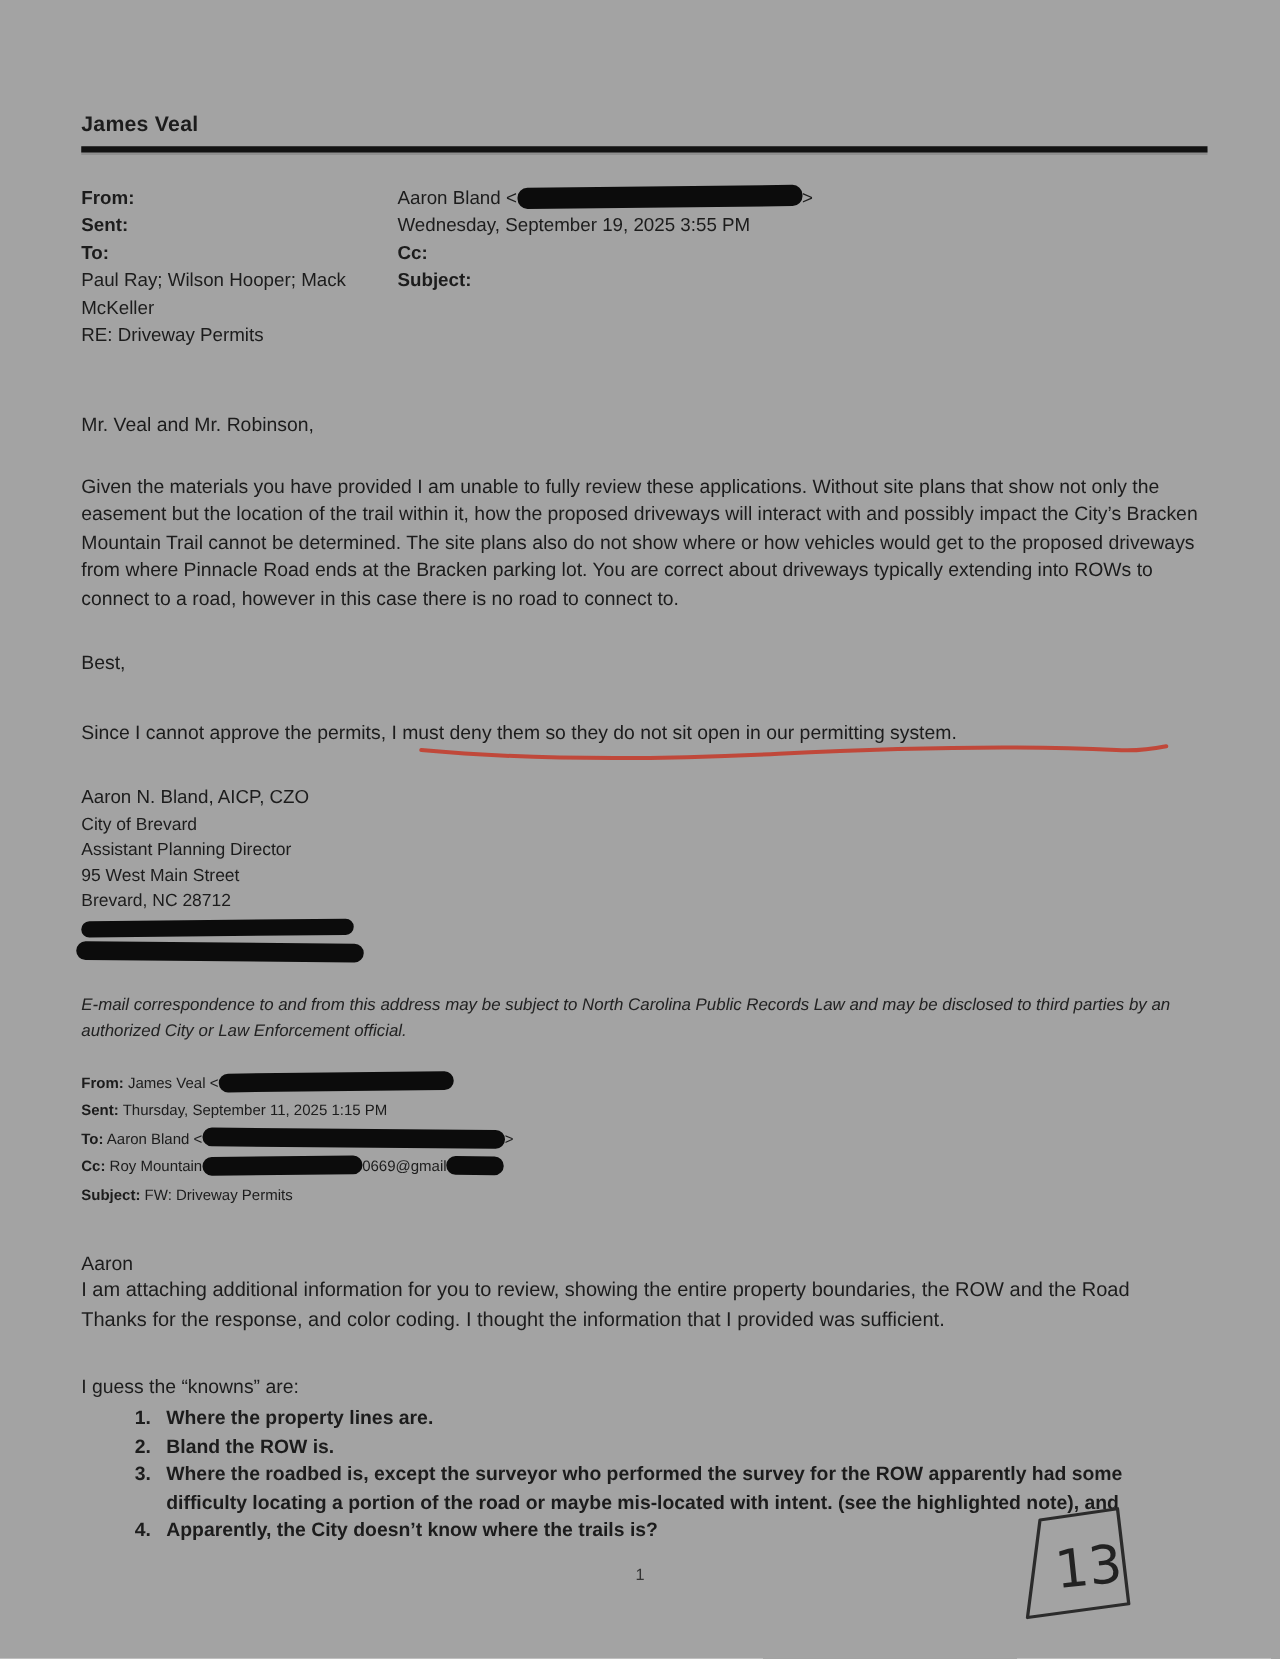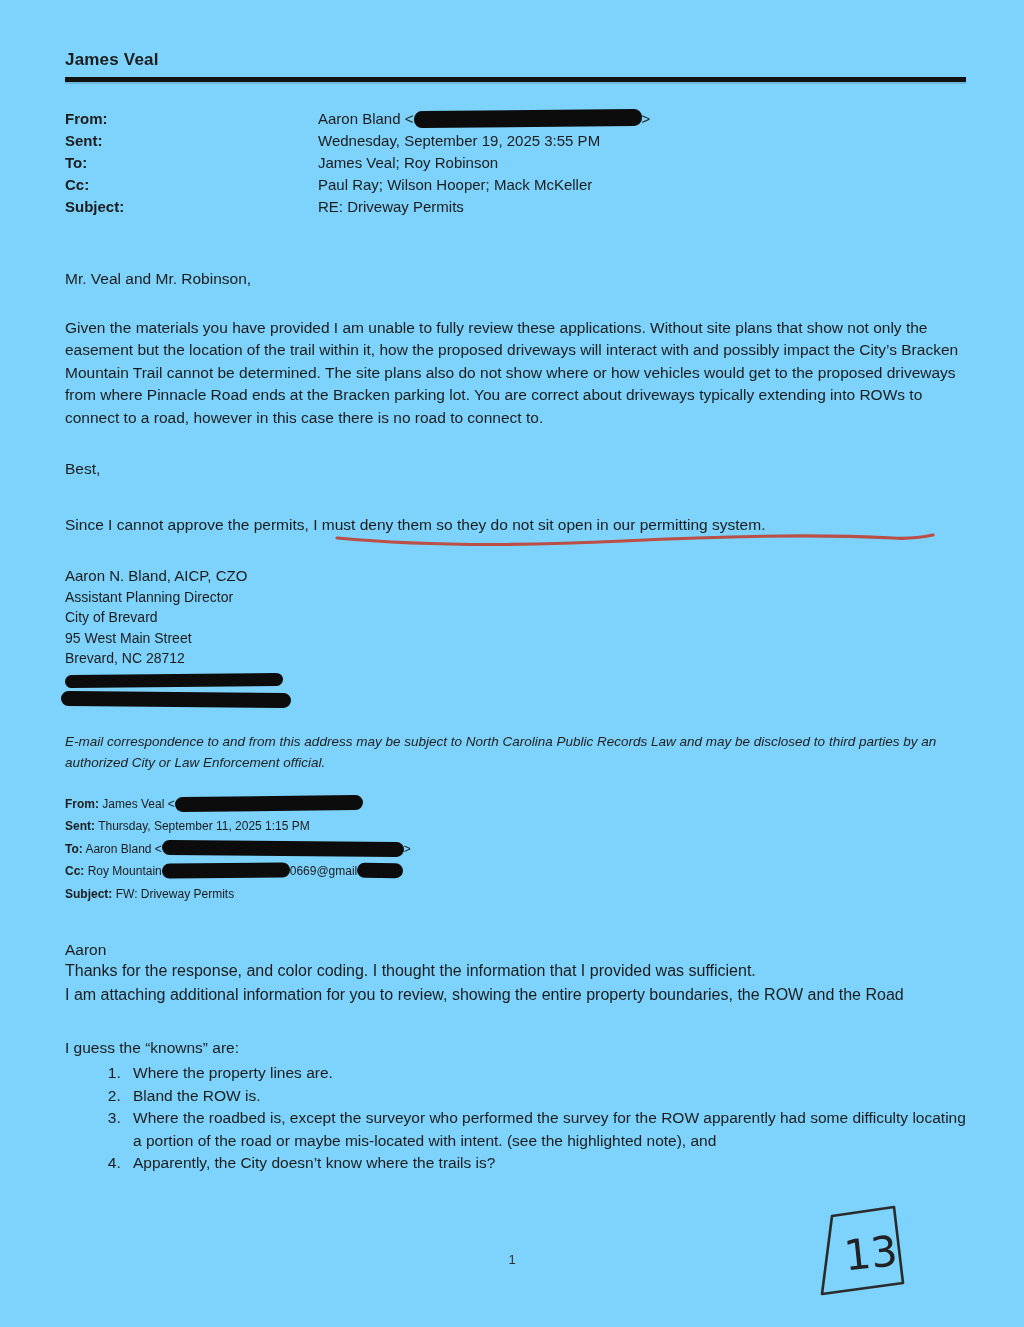--- a/index.html
+++ b/index.html
@@ -1,25 +1,25 @@
 <!DOCTYPE html>
 <html><head>
 <meta charset="utf-8">
 <style>
   html,body{margin:0;padding:0;background:#e8e8e8;}
   .sheet{
     position:relative;
     width:1024px;height:1327px;
-    background:#7dd3fc;
+    background:#a3a3a3;
     margin:0 auto;
     font-family:"Liberation Sans", sans-serif;
     color:#1c1c1c;
     overflow:hidden;
     box-sizing:border-box;
-    padding:50px 58px 0 65px;
+    padding:90px 58px 0 65px;
   }
   .sender-name{
     font-size:17px;font-weight:bold;margin:0;letter-spacing:.2px;
   }
   .header-rule{
     height:5px;background:#121212;margin-top:7px;
     box-shadow:0 2px 0 rgba(0,0,0,.12);
   }
   .hdr-grid{
     display:grid;grid-template-columns:253px 1fr;
@@ -50,21 +50,21 @@
   .email2-hdr .hdr-label{font-weight:bold;}
   .e2-salutation{margin-top:36px;font-size:15.5px;}
   .e2-body{font-size:16px;line-height:22.5px;max-width:901px;}
   .e2-thanks{margin-top:1px;}
   .e2-attach{margin-top:1px;}
   .knowns-intro{margin-top:33px;font-size:15.5px;}
   ol.knowns-list{
     margin:5px 0 0 0;padding-left:60px;font-size:15.5px;line-height:22.5px;
     max-width:900px;
   }
-  ol.knowns-list li{padding-left:8px;margin:0;}
+  ol.knowns-list li{padding-left:8px;margin:0;font-weight:bold;}
   .page-number{
     position:absolute;left:0;right:0;top:1252px;text-align:center;
     font-size:13px;color:#333;
   }
   .hand-13{
     position:absolute;left:810px;top:1203px;width:100px;height:100px;
   }
 </style>
 </head>
 <body>
@@ -73,21 +73,20 @@
 
   <div class="sender-name">James Veal</div>
   <div class="header-rule"></div>
 
   <div class="hdr-grid">
     <div class="hdr-label">From:</div>
     <div><span>Aaron Bland &lt;</span><span class="redact r-tilt1" style="width:228px;height:17px;"></span><span>&gt;</span></div>
     <div class="hdr-label">Sent:</div>
     <div>Wednesday, September 19, 2025 3:55 PM</div>
     <div class="hdr-label">To:</div>
-    <div>James Veal; Roy Robinson</div>
     <div class="hdr-label">Cc:</div>
     <div>Paul Ray; Wilson Hooper; Mack McKeller</div>
     <div class="hdr-label">Subject:</div>
     <div>RE: Driveway Permits</div>
   </div>
 
   <div class="body-text salutation">Mr. Veal and Mr. Robinson,</div>
 
   <div class="body-text para1">Given the materials you have provided I am unable to fully review these applications. Without site plans that show not only the easement but the location of the trail within it, how the proposed driveways will interact with and possibly impact the City’s Bracken Mountain Trail cannot be determined. The site plans also do not show where or how vehicles would get to the proposed driveways from where Pinnacle Road ends at the Bracken parking lot. You are correct about driveways typically extending into ROWs to connect to a road, however in this case there is no road to connect to.</div>
 
@@ -95,43 +94,43 @@
 
   <div class="body-text para2">
     <span>Since I cannot approve the permits, I must deny them so they do not sit open in our permitting system.</span>
     <svg class="red-underline" width="604" height="18" viewBox="0 0 604 18">
       <path d="M4,7 C 90,15 190,15 290,10 C 390,5 480,3 560,7 C 575,8 590,6 600,4" fill="none" stroke="#c43b2b" stroke-width="3.2" stroke-linecap="round" opacity="0.88"></path>
     </svg>
   </div>
 
   <div class="signature">
     <div class="sig-name">Aaron N. Bland, AICP, CZO</div>
+    <div>City of Brevard</div>
     <div>Assistant Planning Director</div>
-    <div>City of Brevard</div>
     <div>95 West Main Street</div>
     <div>Brevard, NC  28712</div>
     <div class="sig-redacts">
       <span class="redact r-tilt1" style="width:218px;height:13px;"></span>
       <span class="redact r-tilt2" style="width:230px;height:15px;margin-left:-4px;"></span>
     </div>
   </div>
 
   <div class="disclaimer">E-mail correspondence to and from this address may be subject to North Carolina Public Records Law and may be disclosed to third parties by an authorized City or Law Enforcement official.</div>
 
   <div class="email2-hdr">
     <div><span class="hdr-label">From:</span> <span>James Veal &lt;</span><span class="redact r-tilt1" style="width:188px;height:15px;"></span></div>
     <div><span class="hdr-label">Sent:</span> <span>Thursday, September 11, 2025 1:15 PM</span></div>
     <div><span class="hdr-label">To:</span> <span>Aaron Bland &lt;</span><span class="redact r-tilt2" style="width:242px;height:15px;"></span><span>&gt;</span></div>
     <div><span class="hdr-label">Cc:</span> <span>Roy Mountain</span><span class="redact r-tilt1" style="width:128px;height:15px;"></span><span>0669@gmail</span><span class="redact r-tilt2" style="width:46px;height:15px;"></span></div>
     <div><span class="hdr-label">Subject:</span> <span>FW: Driveway Permits</span></div>
   </div>
 
   <div class="e2-salutation">Aaron</div>
+  <div class="e2-body e2-attach">I am attaching additional information for you to review, showing the entire property boundaries, the ROW and the Road</div>
   <div class="e2-body e2-thanks">Thanks for the response, and color coding.  I thought the information that I provided was sufficient.</div>
-  <div class="e2-body e2-attach">I am attaching additional information for you to review, showing the entire property boundaries, the ROW and the Road</div>
 
   <div class="knowns-intro">I guess the “knowns” are:</div>
   <ol class="knowns-list">
     <li>Where the property lines are.</li>
     <li>Bland the ROW is.</li>
     <li>Where the roadbed is, except the surveyor who performed the survey for the ROW apparently had some difficulty locating a portion of the road or maybe mis-located with intent. (see the highlighted note), and</li>
     <li>Apparently, the City doesn’t know where the trails is?</li>
   </ol>
 
   <div class="page-number">1</div>

